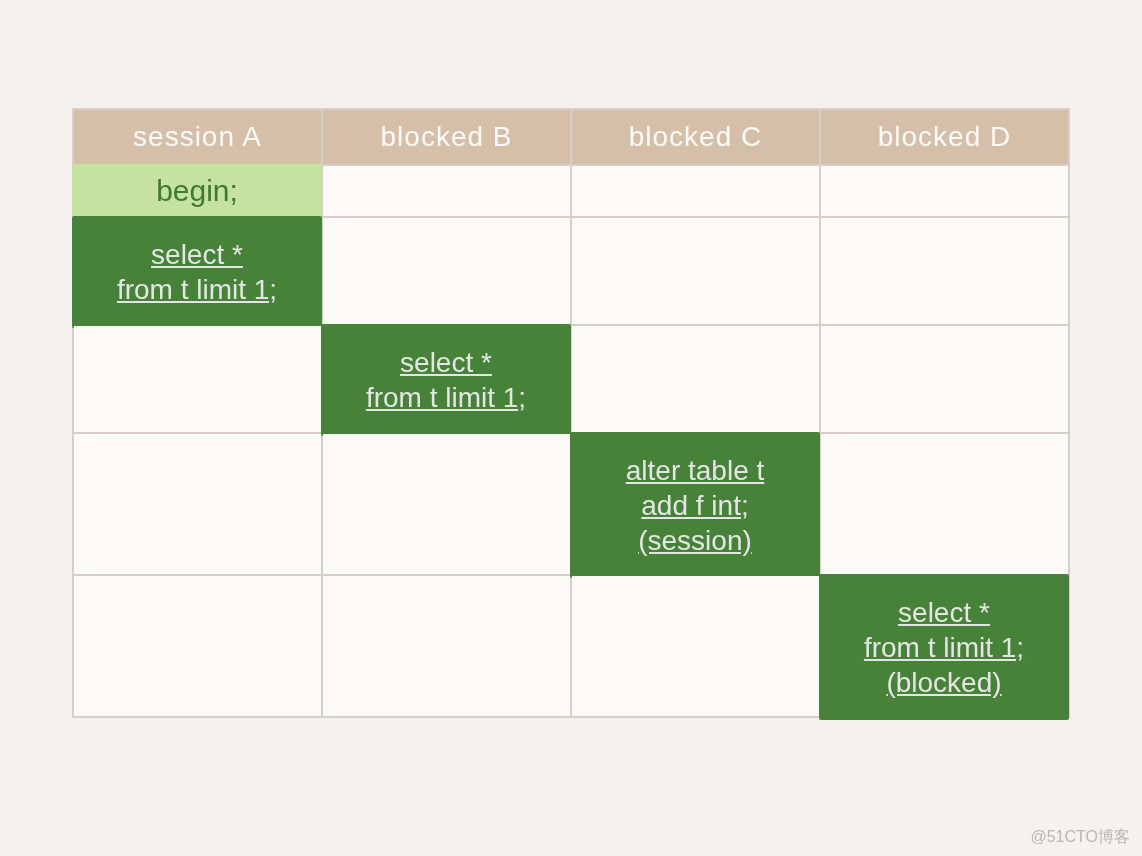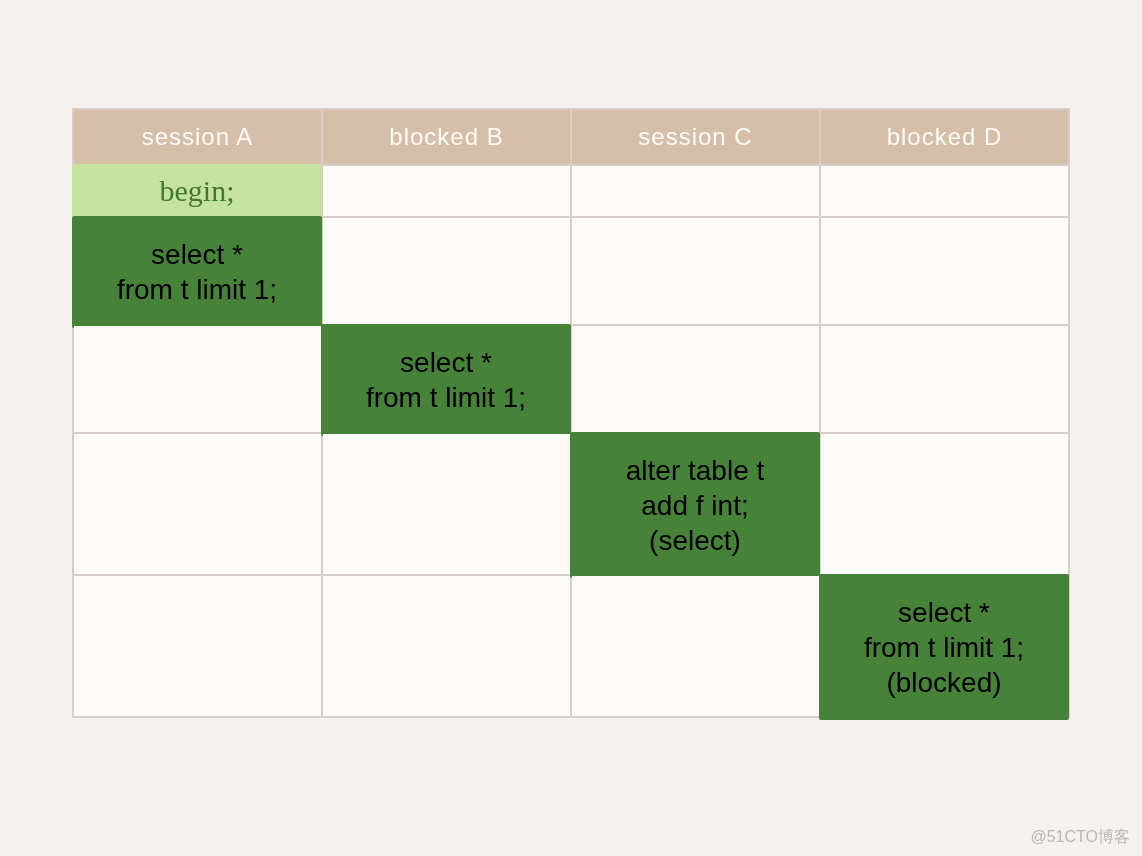--- a/index.html
+++ b/index.html
@@ -17,33 +17,33 @@
   }
   table.grid {
     border-collapse: collapse;
     width: 100%;
     table-layout: fixed;
   }
   table.grid th {
     background: #d6bfa9;
     color: #fcfbf7;
     font-weight: normal;
-    font-size: 24px;
+    font-size: 28px;
     height: 56px;
     border: 2px solid #d7ceca;
     letter-spacing: 1px;
   }
   table.grid td {
     border: 2px solid #d7ceca;
     background: #fbfaf7;
     padding: 0;
     vertical-align: top;
     position: relative;
   }
-  tr.r0 td { height: 52px; font-family: Liberation Serif, serif; }
+  tr.r0 td { height: 52px; }
   tr.r1 td { height: 108px; }
   tr.r2 td { height: 108px; }
   tr.r3 td { height: 142px; }
   tr.r4 td { height: 142px; }
 
   .chip {
     display: flex;
     flex-direction: column;
     align-items: center;
     justify-content: center;
@@ -52,21 +52,22 @@
     font-size: 28px;
     white-space: pre-line;
     border-radius: 2px;
   }
   .chip-light {
     background: #c5e29f;
     color: #3e7a33;
   }
   .chip-dark {
     background: #468338;
-    color: #000000;
+    color: #e5e5e5;
+    text-decoration: underline;
   }
 
   
   .c-begin { position:absolute; left:-2px; top:-2px; width:250px; height:54px; font-size:30px; }
   .c-a     { position:absolute; left:-2px; top:-2px; width:250px; height:112px; }
   .c-b     { position:absolute; left:-2px; top:-2px; width:250px; height:112px; }
   .c-c     { position:absolute; left:-2px; top:-2px; width:250px; height:146px; }
   .c-d     { position:absolute; left:-2px; top:-2px; width:250px; height:146px; }
 
   .watermark {
@@ -81,21 +82,21 @@
 </style>
 </head>
 <body>
 
 <div class="canvas">
   <table class="grid">
     <thead>
       <tr>
         <th>session A</th>
         <th>blocked B</th>
-        <th>session C</th>
+        <th>blocked C</th>
         <th>blocked D</th>
       </tr>
     </thead>
     <tbody>
       <tr class="r0">
         <td>
           <div class="chip chip-light c-begin">begin;</div>
         </td>
         <td></td>
         <td></td>
@@ -118,21 +119,21 @@
         </td>
         <td></td>
         <td></td>
       </tr>
       <tr class="r3">
         <td></td>
         <td></td>
         <td>
           <div class="chip chip-dark c-c">alter table t
 add f int;
-(select)</div>
+(session)</div>
         </td>
         <td></td>
       </tr>
       <tr class="r4">
         <td></td>
         <td></td>
         <td></td>
         <td>
           <div class="chip chip-dark c-d">select *
 from t limit 1;

